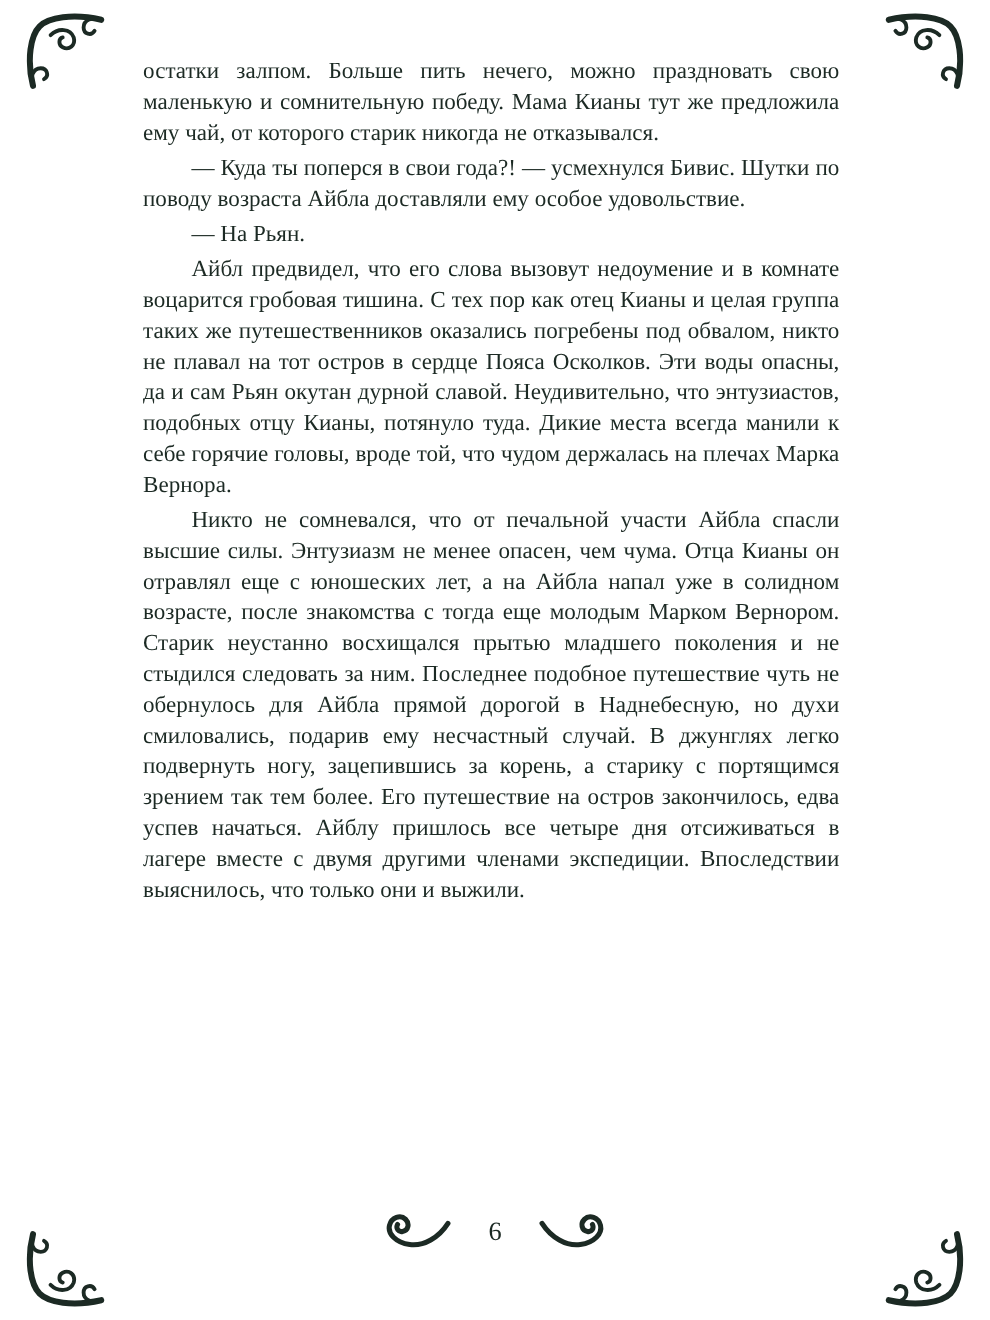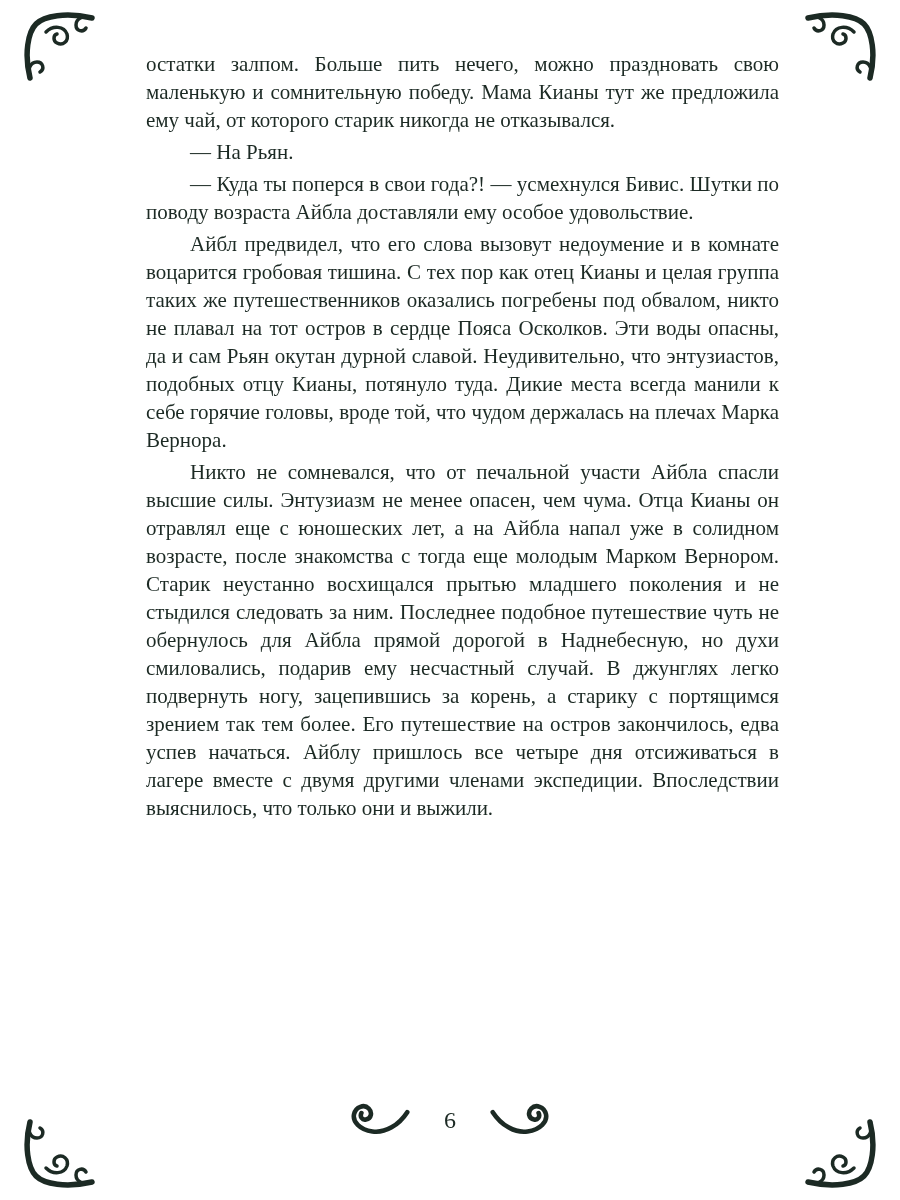--- a/index.html
+++ b/index.html
@@ -24,21 +24,21 @@
   }
   .corner path { stroke: var(--ink); fill: none; stroke-linecap: round; }
   .corner.tl { top: 10px;  left: 24px; }
   .corner.tr { top: 10px;  right: 24px; transform: scaleX(-1); }
   .corner.bl { bottom: 10px; left: 24px; transform: scaleY(-1); }
   .corner.br { bottom: 10px; right: 24px; transform: scale(-1,-1); }
   
   .text-block {
     position: absolute;
     top: 50px;
-    left: 146px;
+    left: 130px;
     width: 633px;
     color: var(--ink);
     font-size: 21px;
     line-height: 28px;
     text-align: justify;
   }
   .text-block p { margin: 0 0 4px 0; }
   .text-block p.indent { text-indent: 44px; }
   .text-block p.no-indent { text-indent: 0; }
   
@@ -87,22 +87,22 @@
   </svg>
   <svg class="corner br" viewBox="0 0 72 72" aria-hidden="true">
     <path d="M68,8 C42,2 20,6 12,14 C4,22 0,44 6,68" stroke-width="5.5"></path>
     <path d="M68,8 C60,5 52,8 52,15 C52,21 59,23 62,18" stroke-width="3.5"></path>
     <path d="M6,68 C3,60 6,52 13,52 C19,52 21,59 16,62" stroke-width="3.5"></path>
     <path d="M22,22 C29,15 40,16 43,24 C45,31 39,36 33,33 C29,31 29,25 33,24" stroke-width="3.5"></path>
   </svg>
 
   <div class="text-block">
       <p class="no-indent">остатки залпом. Больше пить нечего, можно праздновать свою маленькую и сомнительную победу. Мама Кианы тут же предложила ему чай, от которого старик никогда не отказывался.</p>
+      <p class="indent">— Куда ты поперся в свои года?! — усмехнулся Бивис. Шутки по поводу возраста Айбла доставляли ему особое удовольствие.</p>
       <p class="indent">— На Рьян.</p>
-      <p class="indent">— Куда ты поперся в свои года?! — усмехнулся Бивис. Шутки по поводу возраста Айбла доставляли ему особое удовольствие.</p>
       <p class="indent">Айбл предвидел, что его слова вызовут недоумение и в комнате воцарится гробовая тишина. С тех пор как отец Кианы и целая группа таких же путешественников оказались погребены под обвалом, никто не плавал на тот остров в сердце Пояса Осколков. Эти воды опасны, да и сам Рьян окутан дурной славой. Неудивительно, что энтузиастов, подобных отцу Кианы, потянуло туда. Дикие места всегда манили к себе горячие головы, вроде той, что чудом держалась на плечах Марка Вернора.</p>
       <p class="indent">Никто не сомневался, что от печальной участи Айбла спасли высшие силы. Энтузиазм не менее опасен, чем чума. Отца Кианы он отравлял еще с юношеских лет, а на Айбла напал уже в солидном возрасте, после знакомства с тогда еще молодым Марком Вернором. Старик неустанно восхищался прытью младшего поколения и не стыдился следовать за ним. Последнее подобное путешествие чуть не обернулось для Айбла прямой дорогой в Наднебесную, но духи смиловались, подарив ему несчастный случай. В джунглях легко подвернуть ногу, зацепившись за корень, а старику с портящимся зрением так тем более. Его путешествие на остров закончилось, едва успев начаться. Айблу пришлось все четыре дня отсиживаться в лагере вместе с двумя другими членами экспедиции. Впоследствии выяснилось, что только они и выжили.</p>
     </div>
 
   <div class="footer">
     <svg class="swirl left" viewBox="0 0 72 40" width="66" height="37" aria-hidden="true">
       <path d="M69,12 C60,26 45,35 31,33 C17,31 9,22 11,14 C13,6 22,3 27,8 C31,12 30,19 24,20 C20,21 17,17 19,13" stroke-width="5"></path>
     </svg>
     <div class="pagenum">6</div>
     <svg class="swirl right" viewBox="0 0 72 40" width="66" height="37" aria-hidden="true">

